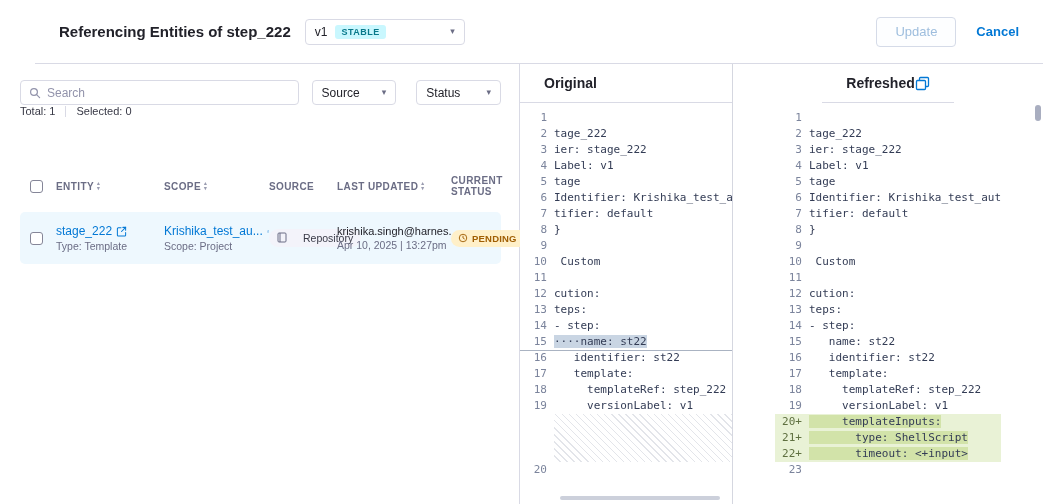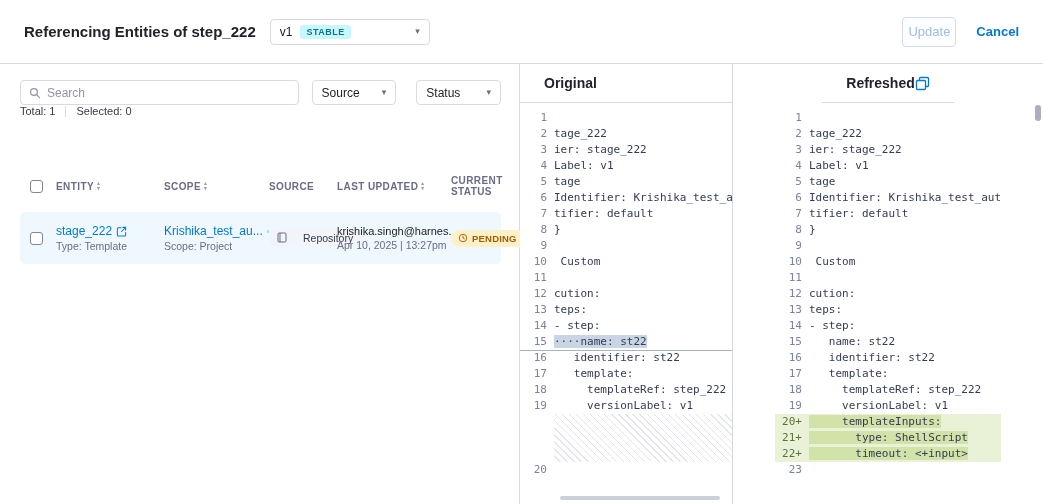--- a/index.html
+++ b/index.html
@@ -1,29 +1,29 @@
 <!DOCTYPE html>
 <html><head>
 <meta charset="utf-8">
 <style>
   * { box-sizing: border-box; margin: 0; padding: 0; }
   html,body { background:#fff; }
   body { font-family: "Liberation Sans", sans-serif; color:#22222a; }
   .app { width:1043px; height:504px; position:relative; overflow:hidden; background:#fff; }
 
   
-  .topbar { height:64px; display:flex; align-items:center; padding:0 24px; border-bottom:1px solid #d9dae5; }
+  .topbar { height:64px; display:flex; align-items:center; padding:0 24px; border-bottom:1px solid #d9dae5;margin-left:35px; }
   .title { font-size:15px; font-weight:700; color:#22222a; white-space:nowrap; margin-right:14px; }
   .version-select { width:160px; height:26px; border:1px solid #d9dae5; border-radius:4px; display:flex; align-items:center; gap:8px; padding:0 9px; background:#fff; cursor:pointer; }
   .version-value { font-size:12px; color:#22222a; }
   .badge-stable { background:#c9f7fe; color:#07788a; font-size:9px; font-weight:700; letter-spacing:.5px; padding:2px 6px; border-radius:3px; }
   .caret { color:#6b6d85; font-size:9px; line-height:1; }
   .version-select .caret { margin-left:auto; }
   .topbar-actions { margin-left:auto; display:flex; align-items:center; gap:20px; }
-  .btn-update { height:30px; padding:0 5px; border:1px solid #d5dbe8; border-radius:4px; background:#fdfeff; color:#9ebede; font-size:13px; font-weight:500; font-family:inherit; cursor:pointer; }
+  .btn-update { height:30px; padding:0 18px; border:1px solid #d5dbe8; border-radius:4px; background:#fdfeff; color:#9ebede; font-size:13px; font-weight:500; font-family:inherit; cursor:pointer; }
   .btn-cancel { border:none; background:none; color:#0278d5; font-size:13px; font-weight:600; font-family:inherit; cursor:pointer; }
 
   
   .main { display:flex; height:440px; }
   .left { width:520px; flex:none; border-right:1px solid #d9dae5; padding:16px 18px 0 20px; }
 
   
   .filters { display:flex; align-items:center; }
   .search-box { width:312px; height:25px; border:1px solid #d9dae5; border-radius:4px; display:flex; align-items:center; gap:6px; padding:0 8px; background:#fff; }
   .search-box input { border:none; outline:none; flex:1; font-size:12px; color:#22222a; font-family:inherit; background:transparent; }

